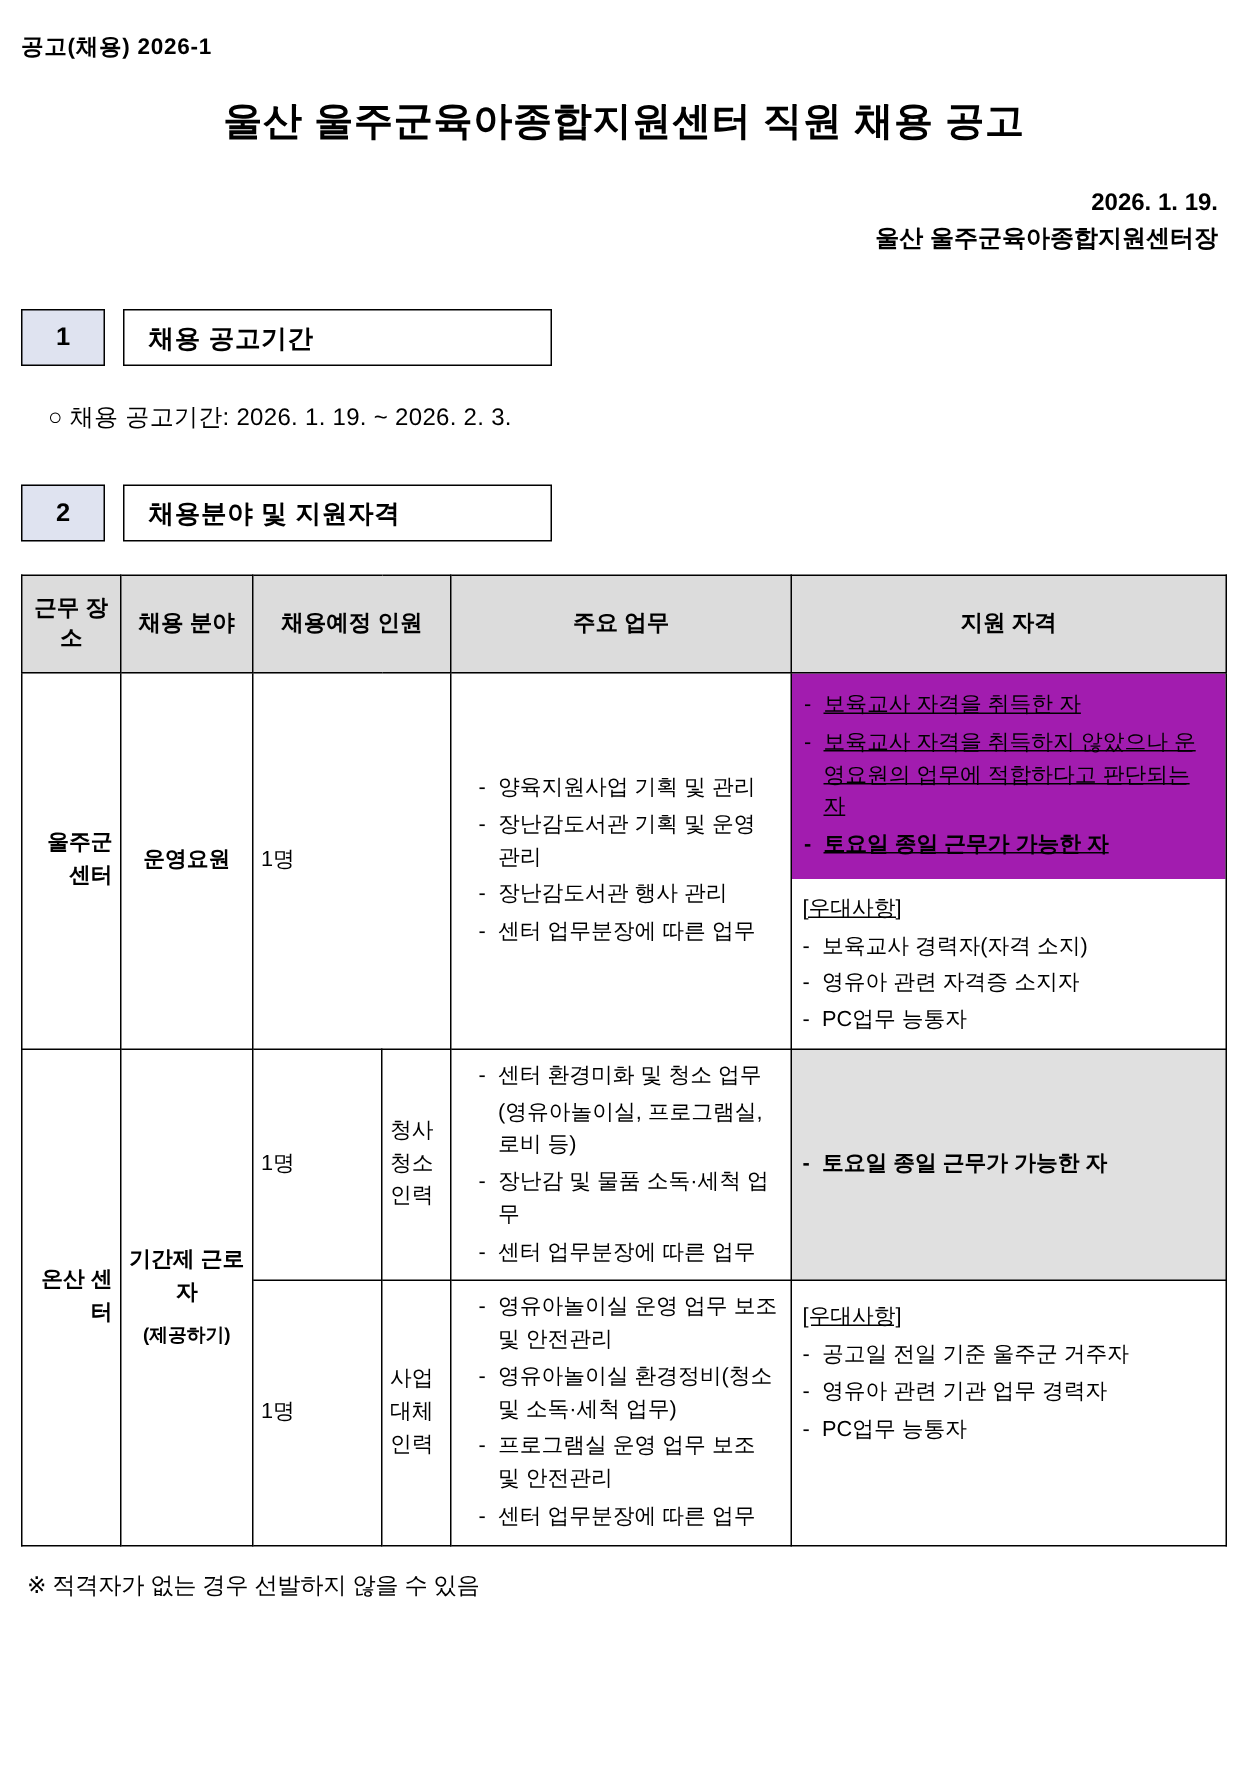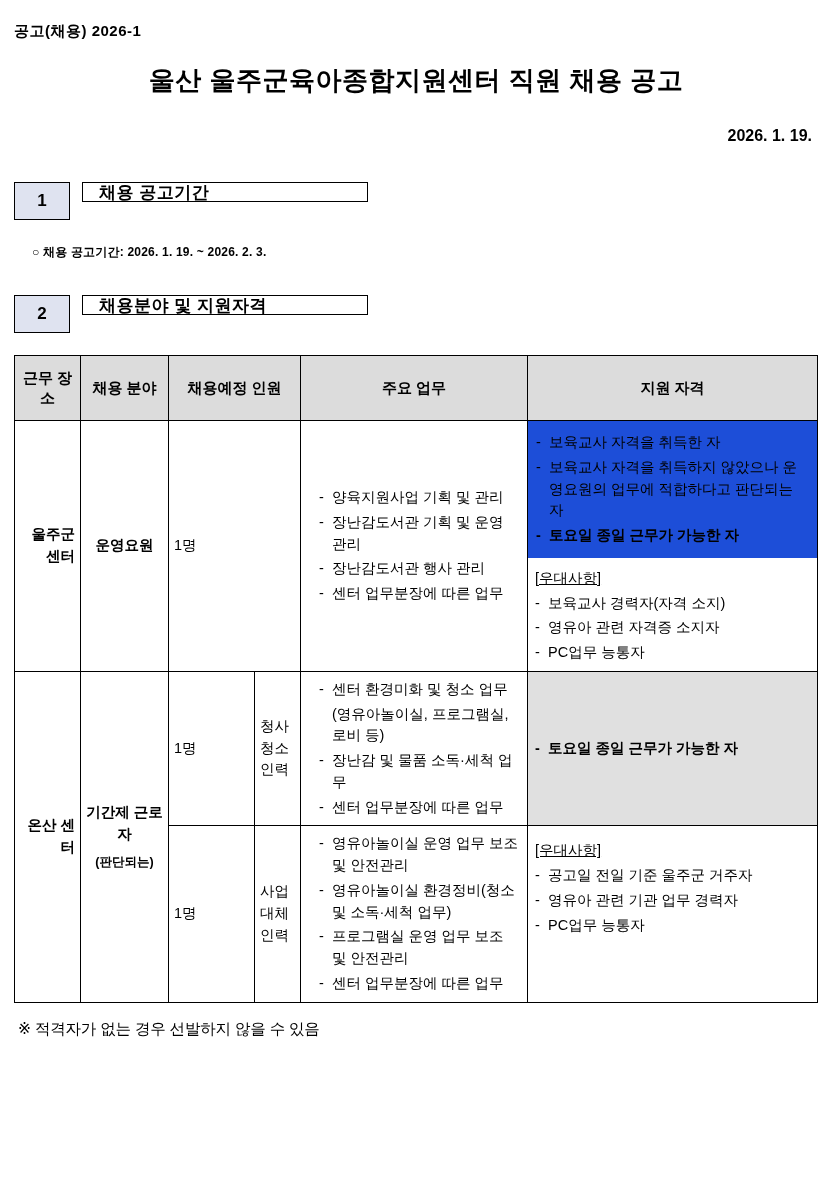--- a/index.html
+++ b/index.html
@@ -65,34 +65,34 @@
     display: flex;
     align-items: center;
     justify-content: center;
     font-size: 17px;
     font-weight: bold;
     box-sizing: border-box;
   }
   .sec-title {
     margin-left: 12px;
     min-width: 286px;
-    height: 20px;
+    height: 38px;
     border: 1.6px solid #000;
     background: #ffffff;
     display: flex;
     align-items: center;
     padding: 0 16px;
     font-size: 17px;
     font-weight: bold;
     letter-spacing: 0.5px;
     box-sizing: border-box;
   }
   .bullet-line {
-    font-size: 12px;
-    font-weight: bold;
+    font-size: 16px;
+    font-weight: normal;
     margin: 24px 0 0 18px;
     letter-spacing: 0.2px;
   }
   table.main {
     width: 100%;
     border-collapse: collapse;
     margin-top: 22px;
     table-layout: fixed;
   }
   table.main th, table.main td {
@@ -164,23 +164,24 @@
   ul.dash li.bold {
     font-weight: bold;
   }
   .cell-hl {
     background: #e0e0e0;
   }
   .duty-cell {
     padding-left: 16px !important;
   }
   .qual-hl {
-    background: #1d4ed8;
+    background: #a21caf;
     padding: 8px 6px 8px 6px;
     margin: -4px -5px 0 -5px;
+    text-decoration: underline;
   }
   .pref-head {
     text-decoration: underline;
     font-size: 14.5px;
     margin: 10px 0 2px 2px;
   }
   .notes {
     margin: 16px 4px 0 4px;
   }
   .notes p {
@@ -194,20 +195,21 @@
 
 <div class="page">
 
   <div class="doc-no">공고(채용) 2026-1</div>
 
   <h1 class="doc-title">울산 울주군육아종합지원센터 직원 채용 공고</h1>
 
 
   <div class="signature">
     <div>2026. 1. 19.</div>
+    <div>울산 울주군육아종합지원센터장</div>
   </div>
 
   <div class="sec">
     <div class="sec-num">1</div>
     <div class="sec-title">채용 공고기간</div>
   </div>
 
   <div class="bullet-line">○  채용 공고기간: 2026. 1. 19. ~ 2026. 2. 3.</div>
 
   <div class="sec">
@@ -261,21 +263,21 @@
             <li>영유아 관련 자격증 소지자</li>
             <li>PC업무 능통자</li>
           </ul>
         </td>
       </tr>
 
       <tr>
         <td class="place" rowspan="2">온산 센터</td>
         <td class="field" rowspan="2">
           <span>기간제 근로자</span>
-          <span class="sub">(판단되는)</span>
+          <span class="sub">(제공하기)</span>
         </td>
         <td class="count">1명</td>
         <td class="subrole">청사 청소 인력</td>
         <td class="duty-cell">
           <ul class="dash">
             <li>센터 환경미화 및 청소 업무</li>
             <li class="nodash small">(영유아놀이실, 프로그램실, 로비 등)</li>
             <li>장난감 및 물품 소독·세척 업무</li>
             <li>센터 업무분장에 따른 업무</li>
           </ul>

